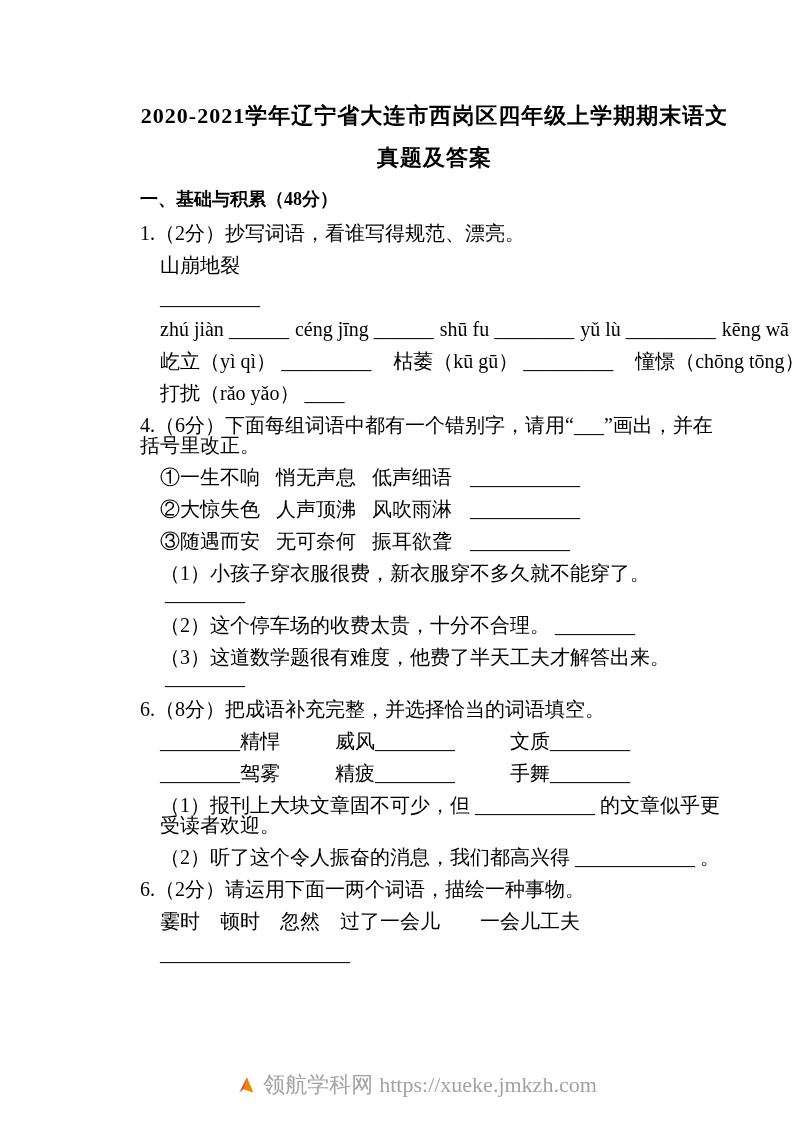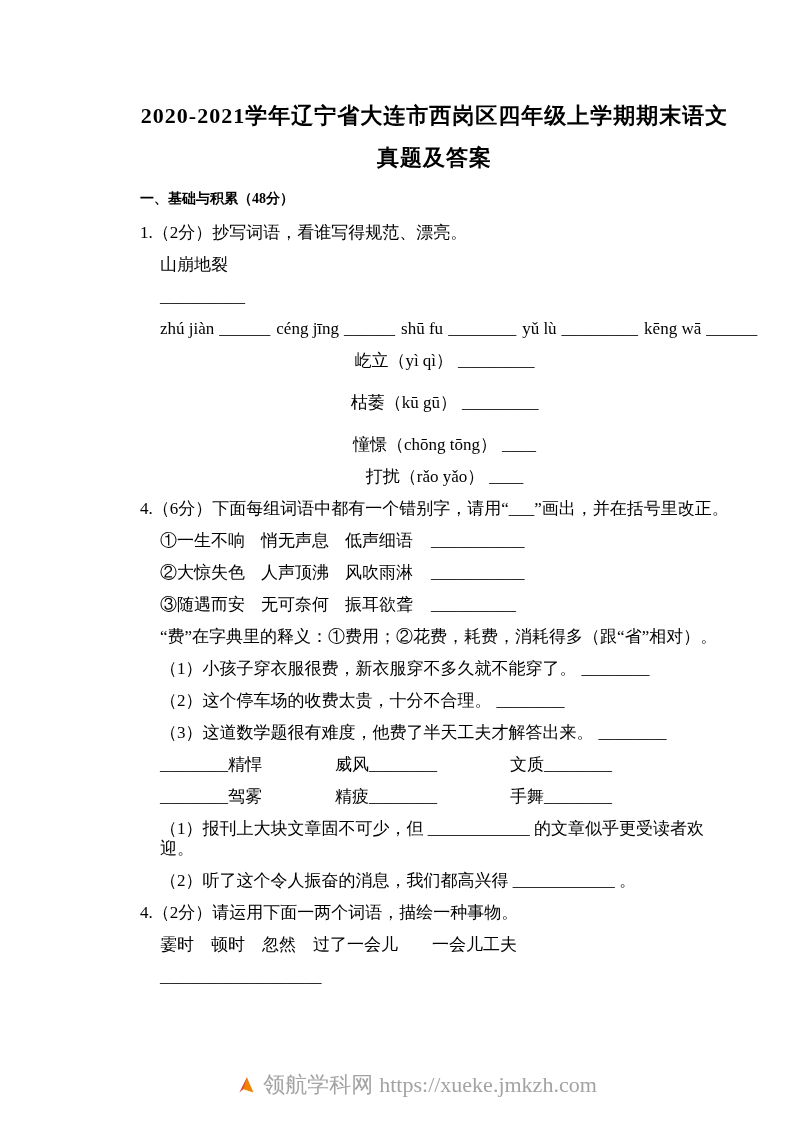--- a/index.html
+++ b/index.html
@@ -18,35 +18,35 @@
   }
   .title {
     text-align:center;
     font-size:22px;
     font-weight:bold;
     line-height:42px;
     letter-spacing:1px;
     margin-bottom:10px;
   }
   .section-header {
-    font-size:14px;
+    font-size:18px;
     font-weight:bold;
     line-height:20px;
     margin-bottom:14px;
   }
   .line {
-    font-size:17px;
+    font-size:20px;
     line-height:20px;
     margin-bottom:12px;
   }
   .qstem { margin-top:2px; }
   .sub { padding-left:20px; }
   .flexline { display:flex; align-items:center; flex-wrap:nowrap; }
   .q2row { gap:6px; }
-  .q3row { gap:22px;flex-direction:column; }
+  .q3row { gap:22px; }
   .q4row { gap:16px; }
   .pgroup { white-space:nowrap; }
   .u { white-space:nowrap; margin-left:5px; }
   .u-tight { white-space:nowrap; margin-left:2px; }
   .grid-row { display:flex; }
   .grid-cell { width:175px; }
   .grid-cell:last-child { width:auto; }
   .footer {
     position:absolute;
     left:0; right:0; bottom:26px;
@@ -108,39 +108,39 @@
     <span>风吹雨淋</span>
     <span class="u-tight">___________</span>
   </div>
   <div class="line sub flexline q4row">
     <span>③随遇而安</span>
     <span>无可奈何</span>
     <span>振耳欲聋</span>
     <span class="u-tight">__________</span>
   </div>
 
-  <div class="line sub">“费”在字典里的释义：①费用；②花费，耗费，消耗得多（跟“省”相对）。</div>
   <div class="line sub"><span>（1）小孩子穿衣服很费，新衣服穿不多久就不能穿了。</span><span class="u">________</span></div>
   <div class="line sub"><span>（2）这个停车场的收费太贵，十分不合理。</span><span class="u">________</span></div>
   <div class="line sub"><span>（3）这道数学题很有难度，他费了半天工夫才解答出来。</span><span class="u">________</span></div>
 
+  <div class="line qstem">6.（8分）把成语补充完整，并选择恰当的词语填空。</div>
   <div class="line sub grid-row">
     <span class="grid-cell">________精悍</span>
     <span class="grid-cell">威风________</span>
     <span class="grid-cell">文质________</span>
   </div>
   <div class="line sub grid-row">
     <span class="grid-cell">________驾雾</span>
     <span class="grid-cell">精疲________</span>
     <span class="grid-cell">手舞________</span>
   </div>
   <div class="line sub">（1）报刊上大块文章固不可少，但 ____________ 的文章似乎更受读者欢迎。</div>
   <div class="line sub">（2）听了这个令人振奋的消息，我们都高兴得 ____________ 。</div>
 
-  <div class="line qstem">4.（2分）请运用下面一两个词语，描绘一种事物。</div>
+  <div class="line qstem">6.（2分）请运用下面一两个词语，描绘一种事物。</div>
   <div class="line sub">霎时　顿时　忽然　过了一会儿　　一会儿工夫</div>
   <div class="line sub">___________________</div>
 
   <div class="footer">
     <span class="logo">
       <svg width="20" height="20" viewBox="0 0 24 24" aria-hidden="true">
         <path d="M4 21 L13 3 L16 11 Z" fill="#e2483d"></path>
         <path d="M13 3 L21 21 L9 17 Z" fill="#f08300"></path>
       </svg>
     </span>

